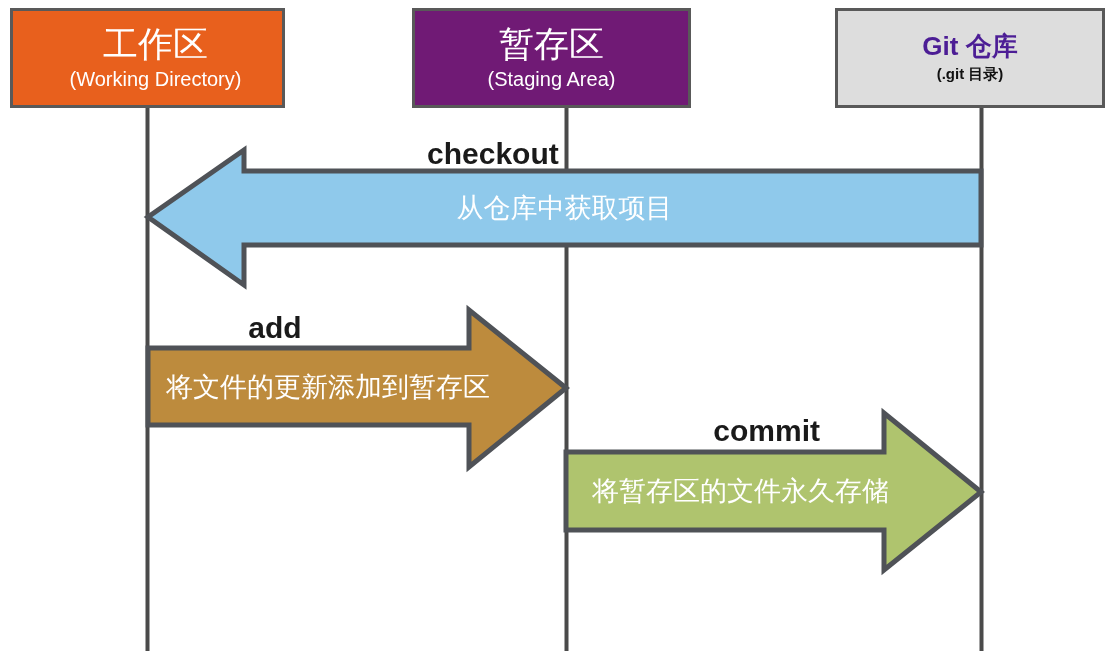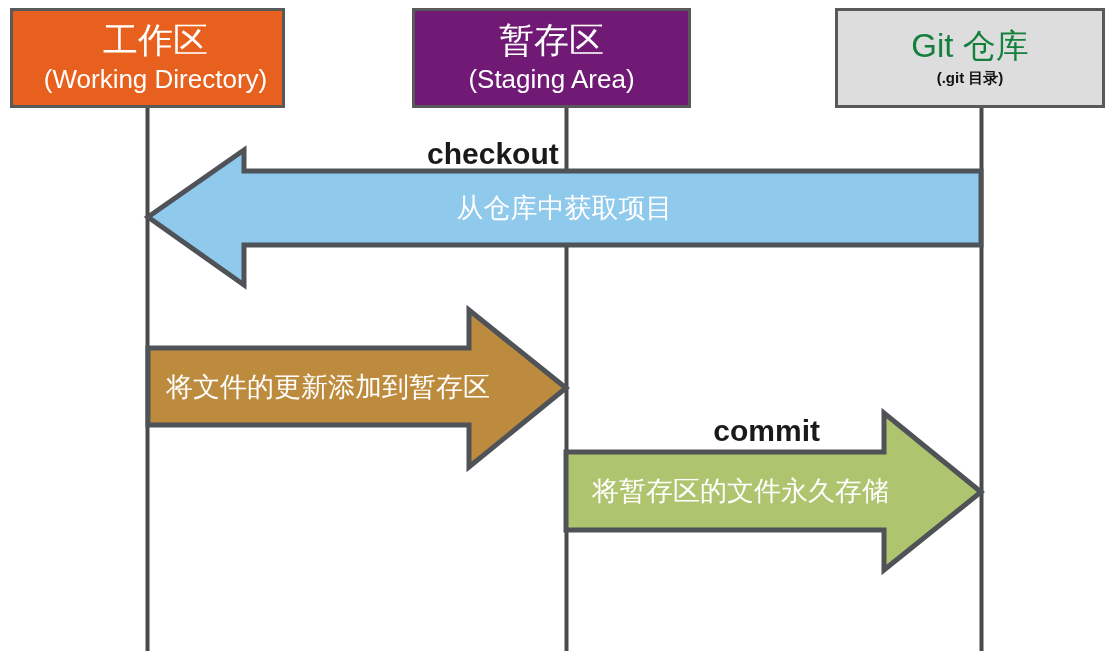--- a/index.html
+++ b/index.html
@@ -4,23 +4,23 @@
 <style>
   html,body{margin:0;padding:0;background:#ffffff;}
   body{width:1114px;height:657px;position:relative;overflow:hidden;
        font-family:"Liberation Sans","DejaVu Sans",sans-serif;}
   #stage{position:absolute;left:0;top:0;width:1114px;height:657px;}
   svg#diagram{position:absolute;left:0;top:0;width:1114px;height:657px;display:block;}
 
   .box{position:absolute;box-sizing:border-box;border:3px solid #595959;
        display:flex;flex-direction:column;align-items:center;justify-content:center;}
   .box .title{font-size:35px;line-height:1.05;font-weight:400;}
-  .box .sub{font-size:26px;line-height:1.1;margin-top:6px;font-weight:400;}
+  .box .sub{font-size:20px;line-height:1.1;margin-top:6px;font-weight:400;}
   .box.light .title,.box.light .sub{color:#ffffff;}
-  .box.dark .title{color:#15803d;font-weight:normal;font-size:33px;}
+  .box.dark .title{color:#4c1d95;font-weight:bold;font-size:26px;}
   .box.dark .sub{color:#111111;font-weight:bold;font-size:15px;}
 
   #box-working{left:10px;top:8px;width:275px;height:100px;background:#E8601D;padding-left:16px;}
   #box-staging{left:412px;top:8px;width:279px;height:100px;background:#701a75;}
   #box-repo{left:835px;top:8px;width:270px;height:100px;background:#DDDDDD;}
 
   .cmd{position:absolute;font-size:30px;font-weight:bold;color:#1a1a1a;white-space:nowrap;}
   #cmd-checkout{left:427px;top:137px;width:130px;text-align:right;}
   #cmd-add{left:195px;top:311px;width:160px;text-align:center;}
   #cmd-commit{left:640px;top:414px;width:180px;text-align:right;}
@@ -58,19 +58,20 @@
     <div class="title">暂存区</div>
     <div class="sub">(Staging Area)</div>
   </div>
 
   <div class="box dark" id="box-repo">
     <div class="title">Git 仓库</div>
     <div class="sub">(.git 目录)</div>
   </div>
 
   <div class="cmd" id="cmd-checkout">checkout</div>
+  <div class="cmd" id="cmd-add">add</div>
   <div class="cmd" id="cmd-commit">commit</div>
 
   <div class="arrowtext" id="txt-add">将文件的更新添加到暂存区</div>
   <div class="arrowtext" id="txt-checkout">从仓库中获取项目</div>
   <div class="arrowtext" id="txt-commit">将暂存区的文件永久存储</div>
 
 </div>
 
 </body></html>

